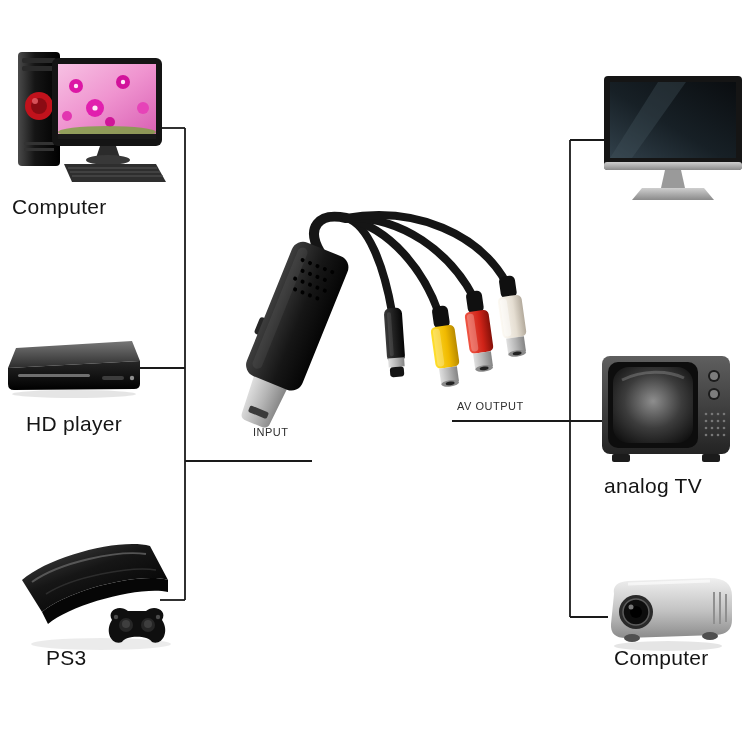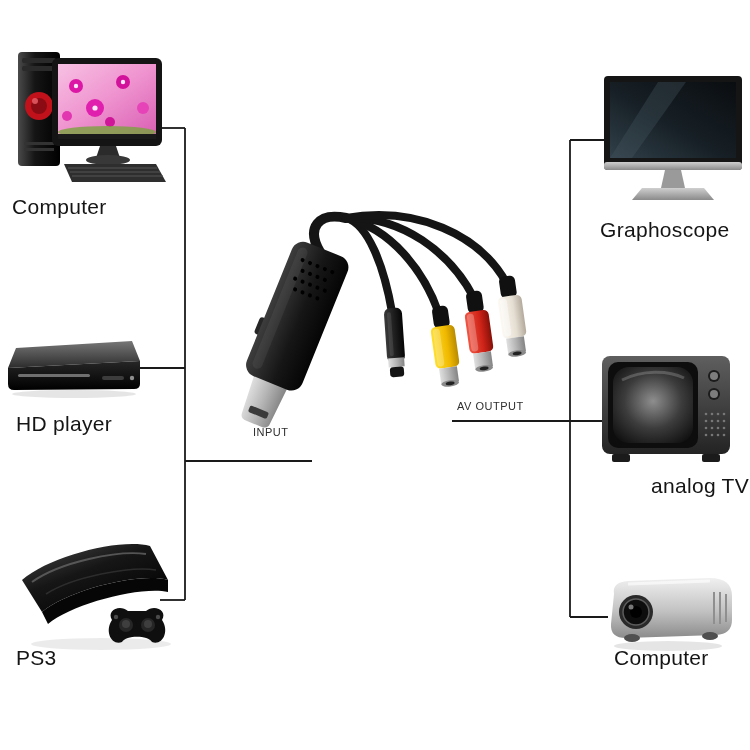--- a/index.html
+++ b/index.html
@@ -190,21 +190,21 @@
           </linearGradient>
       </defs>
       <ellipse cx="70" cy="56" rx="62" ry="4" fill="#000000" opacity="0.10"></ellipse>
       <path d="M12,10 L128,3 L136,23 L4,30 Z" fill="url(#gHdTop)"></path>
       <path d="M4,30 L136,23 L136,46 Q136,51 130,51 L10,52 Q4,52 4,46 Z" fill="url(#gHdFront)"></path>
       <rect x="14" y="36" width="72" height="3" rx="1.5" fill="#6f6f6f"></rect>
       <rect x="98" y="38" width="22" height="4" rx="2" fill="#3c3c3c"></rect>
       <circle cx="128" cy="40" r="2.2" fill="#8f8f8f"></circle>
     </svg>
   </div>
-  <div class="dev-label" style="left:16px;top:412px">HD player</div>
+  <div class="dev-label" style="left:26px;top:412px">HD player</div>
 
   <div class="dev" style="left:16px;top:522px">
     <svg width="162" height="134" viewBox="0 0 162 134">
       <defs>
         <linearGradient id="gPs3" x1="0" y1="0" x2="0.8" y2="1">
             <stop offset="0" stop-color="#4a4a4a"></stop>
             <stop offset="0.45" stop-color="#161616"></stop>
             <stop offset="1" stop-color="#000000"></stop>
           </linearGradient>
       </defs>
@@ -217,21 +217,21 @@
         <path d="M8,6 C2,-4 16,-10 24,-3 L42,-3 C50,-10 64,-4 58,6 C66,18 58,32 48,28 C44,21 22,21 18,28 C8,32 0,18 8,6 Z" fill="#0f0f0f"></path>
         <circle cx="22" cy="11" r="7" fill="#262626"></circle>
           <circle cx="22" cy="10" r="4" fill="#3e3e3e"></circle>
         <circle cx="44" cy="11" r="7" fill="#262626"></circle>
           <circle cx="44" cy="10" r="4" fill="#3e3e3e"></circle>
         <circle cx="12" cy="3" r="2.2" fill="#4a4a4a"></circle>
           <circle cx="54" cy="3" r="2.2" fill="#4a4a4a"></circle>
       </g>
     </svg>
   </div>
-  <div class="dev-label" style="left:16px;top:646px">PS3</div>
+  <div class="dev-label" style="left:46px;top:646px">PS3</div>
 
   <div class="dev" style="left:602px;top:76px">
     <svg width="142" height="130" viewBox="0 0 142 130">
       <defs>
         <linearGradient id="gGsScr" x1="0" y1="1" x2="1" y2="0">
             <stop offset="0" stop-color="#31404a"></stop>
             <stop offset="0.45" stop-color="#172026"></stop>
             <stop offset="1" stop-color="#0a0d10"></stop>
           </linearGradient>
         <linearGradient id="gGsBase" x1="0" y1="0" x2="0" y2="1">
@@ -240,21 +240,20 @@
           </linearGradient>
       </defs>
       <rect x="2" y="0" width="138" height="94" rx="4" fill="#151515"></rect>
       <rect x="8" y="6" width="126" height="76" fill="url(#gGsScr)"></rect>
       <path d="M8,82 L56,6 L84,6 L30,82 Z" fill="#46565f" opacity="0.35"></path>
       <rect x="2" y="86" width="138" height="8" rx="3" fill="url(#gGsBase)"></rect>
       <path d="M63,94 L79,94 L83,112 L59,112 Z" fill="#9a9a9a"></path>
       <path d="M40,112 L102,112 L112,124 L30,124 Z" fill="url(#gGsBase)"></path>
     </svg>
   </div>
-  <div class="dev-label" style="left:600px;top:218px">Graphoscope</div>
 
   <div class="dev" style="left:602px;top:356px">
     <svg width="130" height="112" viewBox="0 0 130 112">
       <defs>
         <linearGradient id="gTvBody" x1="0" y1="0" x2="0" y2="1">
             <stop offset="0" stop-color="#5f5f5f"></stop>
             <stop offset="1" stop-color="#232323"></stop>
           </linearGradient>
         <radialGradient id="gTvScr" cx="0.5" cy="0.45" r="0.65">
             <stop offset="0" stop-color="#8e8e8e"></stop>
@@ -285,21 +284,21 @@
           <circle cx="122" cy="72" r="1.3"></circle>
         <circle cx="104" cy="79" r="1.3"></circle>
           <circle cx="110" cy="79" r="1.3"></circle>
           <circle cx="116" cy="79" r="1.3"></circle>
           <circle cx="122" cy="79" r="1.3"></circle>
       </g>
       <rect x="10" y="98" width="18" height="8" rx="2" fill="#1b1b1b"></rect>
       <rect x="100" y="98" width="18" height="8" rx="2" fill="#1b1b1b"></rect>
     </svg>
   </div>
-  <div class="dev-label" style="left:651px;top:474px">analog TV</div>
+  <div class="dev-label" style="left:604px;top:474px">analog TV</div>
 
   <div class="dev" style="left:598px;top:568px">
     <svg width="140" height="86" viewBox="0 0 140 86">
       <defs>
         <linearGradient id="gProj" x1="0" y1="0" x2="0" y2="1">
             <stop offset="0" stop-color="#f0f0f0"></stop>
             <stop offset="0.55" stop-color="#c2c2c2"></stop>
             <stop offset="1" stop-color="#8b8b8b"></stop>
           </linearGradient>
       </defs>

